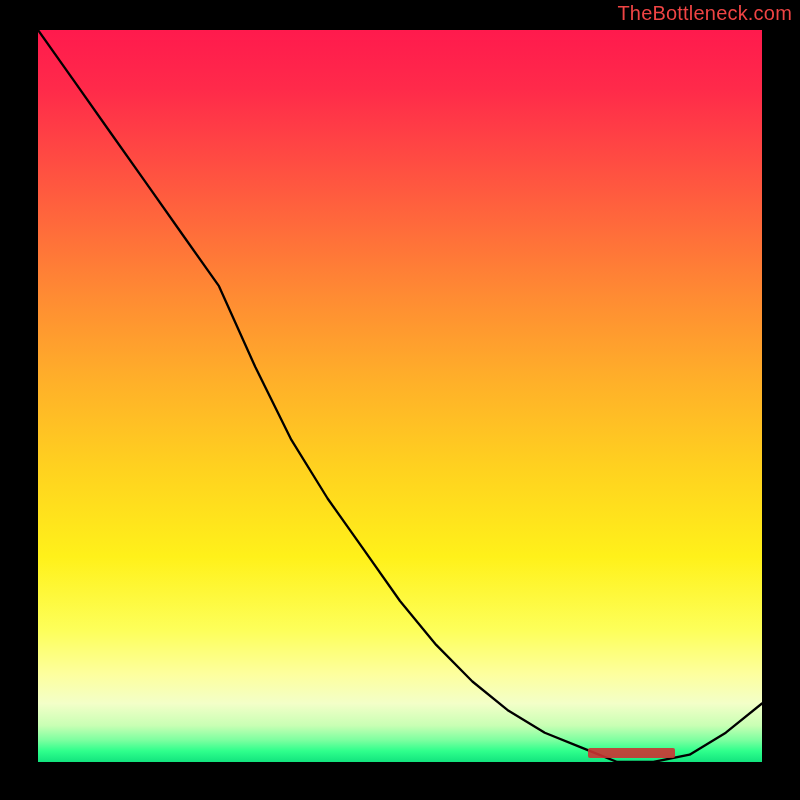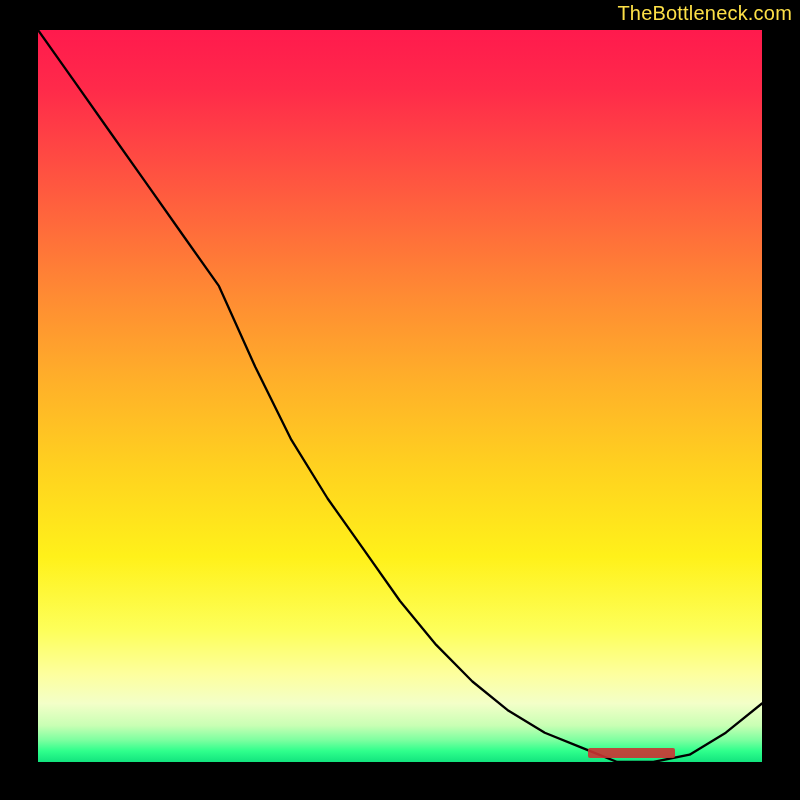--- a/index.html
+++ b/index.html
@@ -14,21 +14,21 @@
   .frame {
     position: relative;
     width: 800px;
     height: 800px;
     background: #000;
   }
   .attribution {
     position: absolute;
     top: 2px;
     right: 8px;
-    color: #fde047;
+    color: #ef4444;
     font-size: 20px;
     letter-spacing: 0.2px;
   }
   .plot-outer {
     position: absolute;
     left: 38px;
     top: 30px;
     width: 724px;
     height: 732px;
     background: #000;

